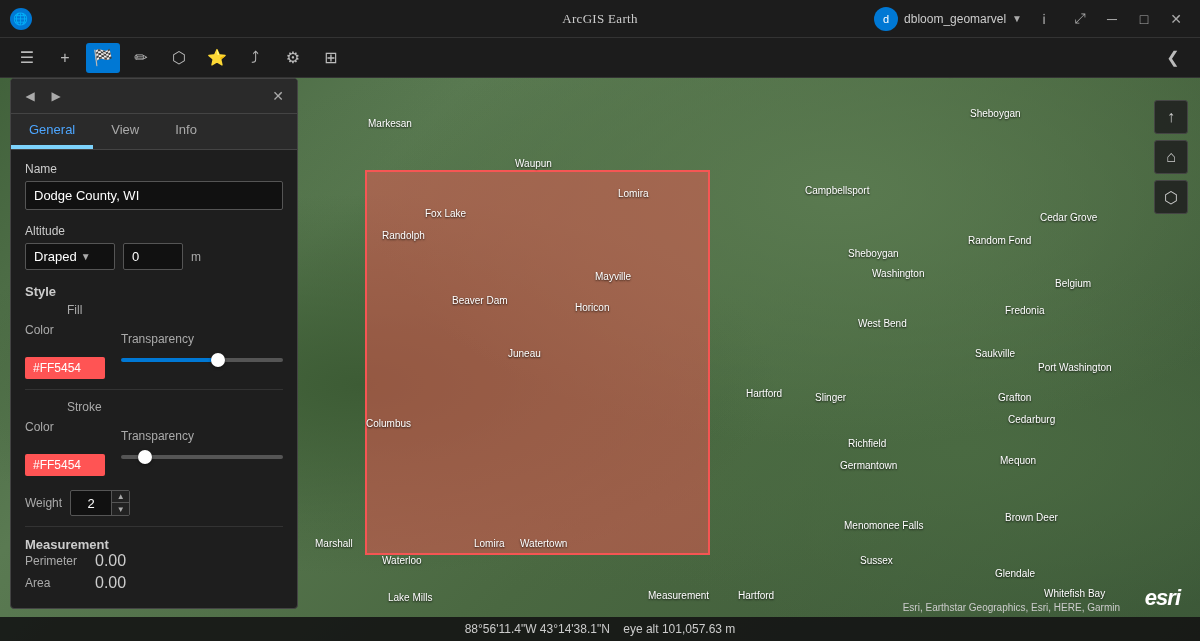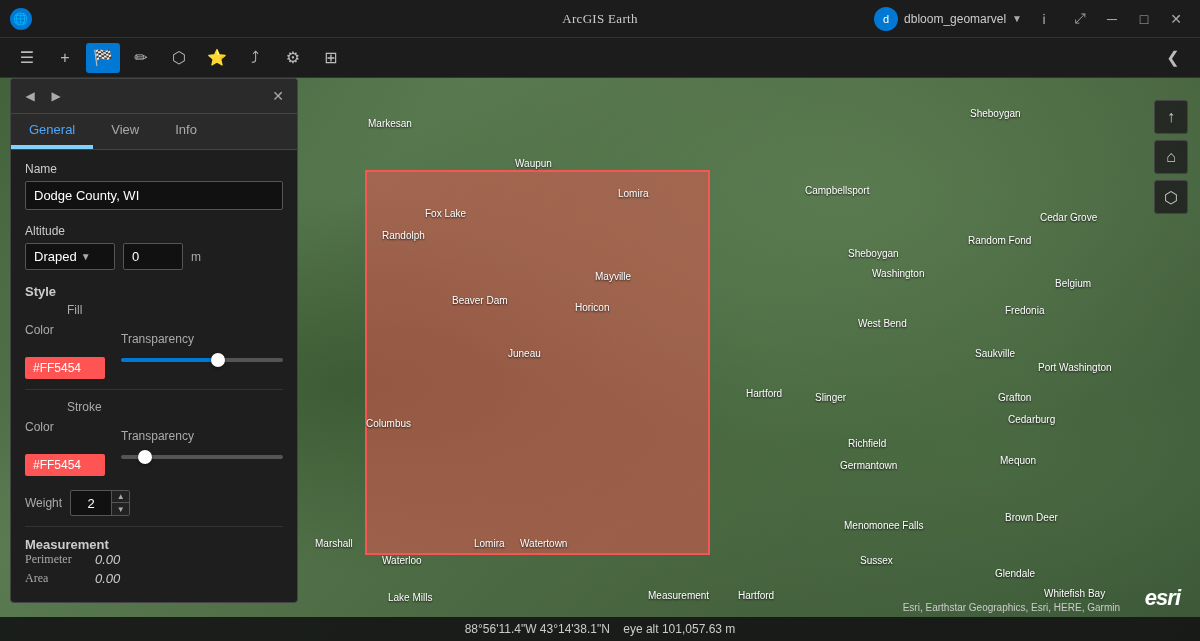--- a/index.html
+++ b/index.html
@@ -387,27 +387,25 @@
     .measurement-row {
       display: flex;
       align-items: center;
       margin-bottom: 4px;
     }
 
     .meas-label {
       color: #aaa;
       font-size: 12px;
       width: 70px;
-      font-family: Liberation Serif, serif;
     }
 
     .meas-value {
       color: #ccc;
-      font-size: 13px;
-      font-style: italic;
+      font-size: 16px;
     }
 
     
     .right-nav {
       position: absolute;
       right: 12px;
       top: 100px;
       display: flex;
       flex-direction: column;
       gap: 6px;

